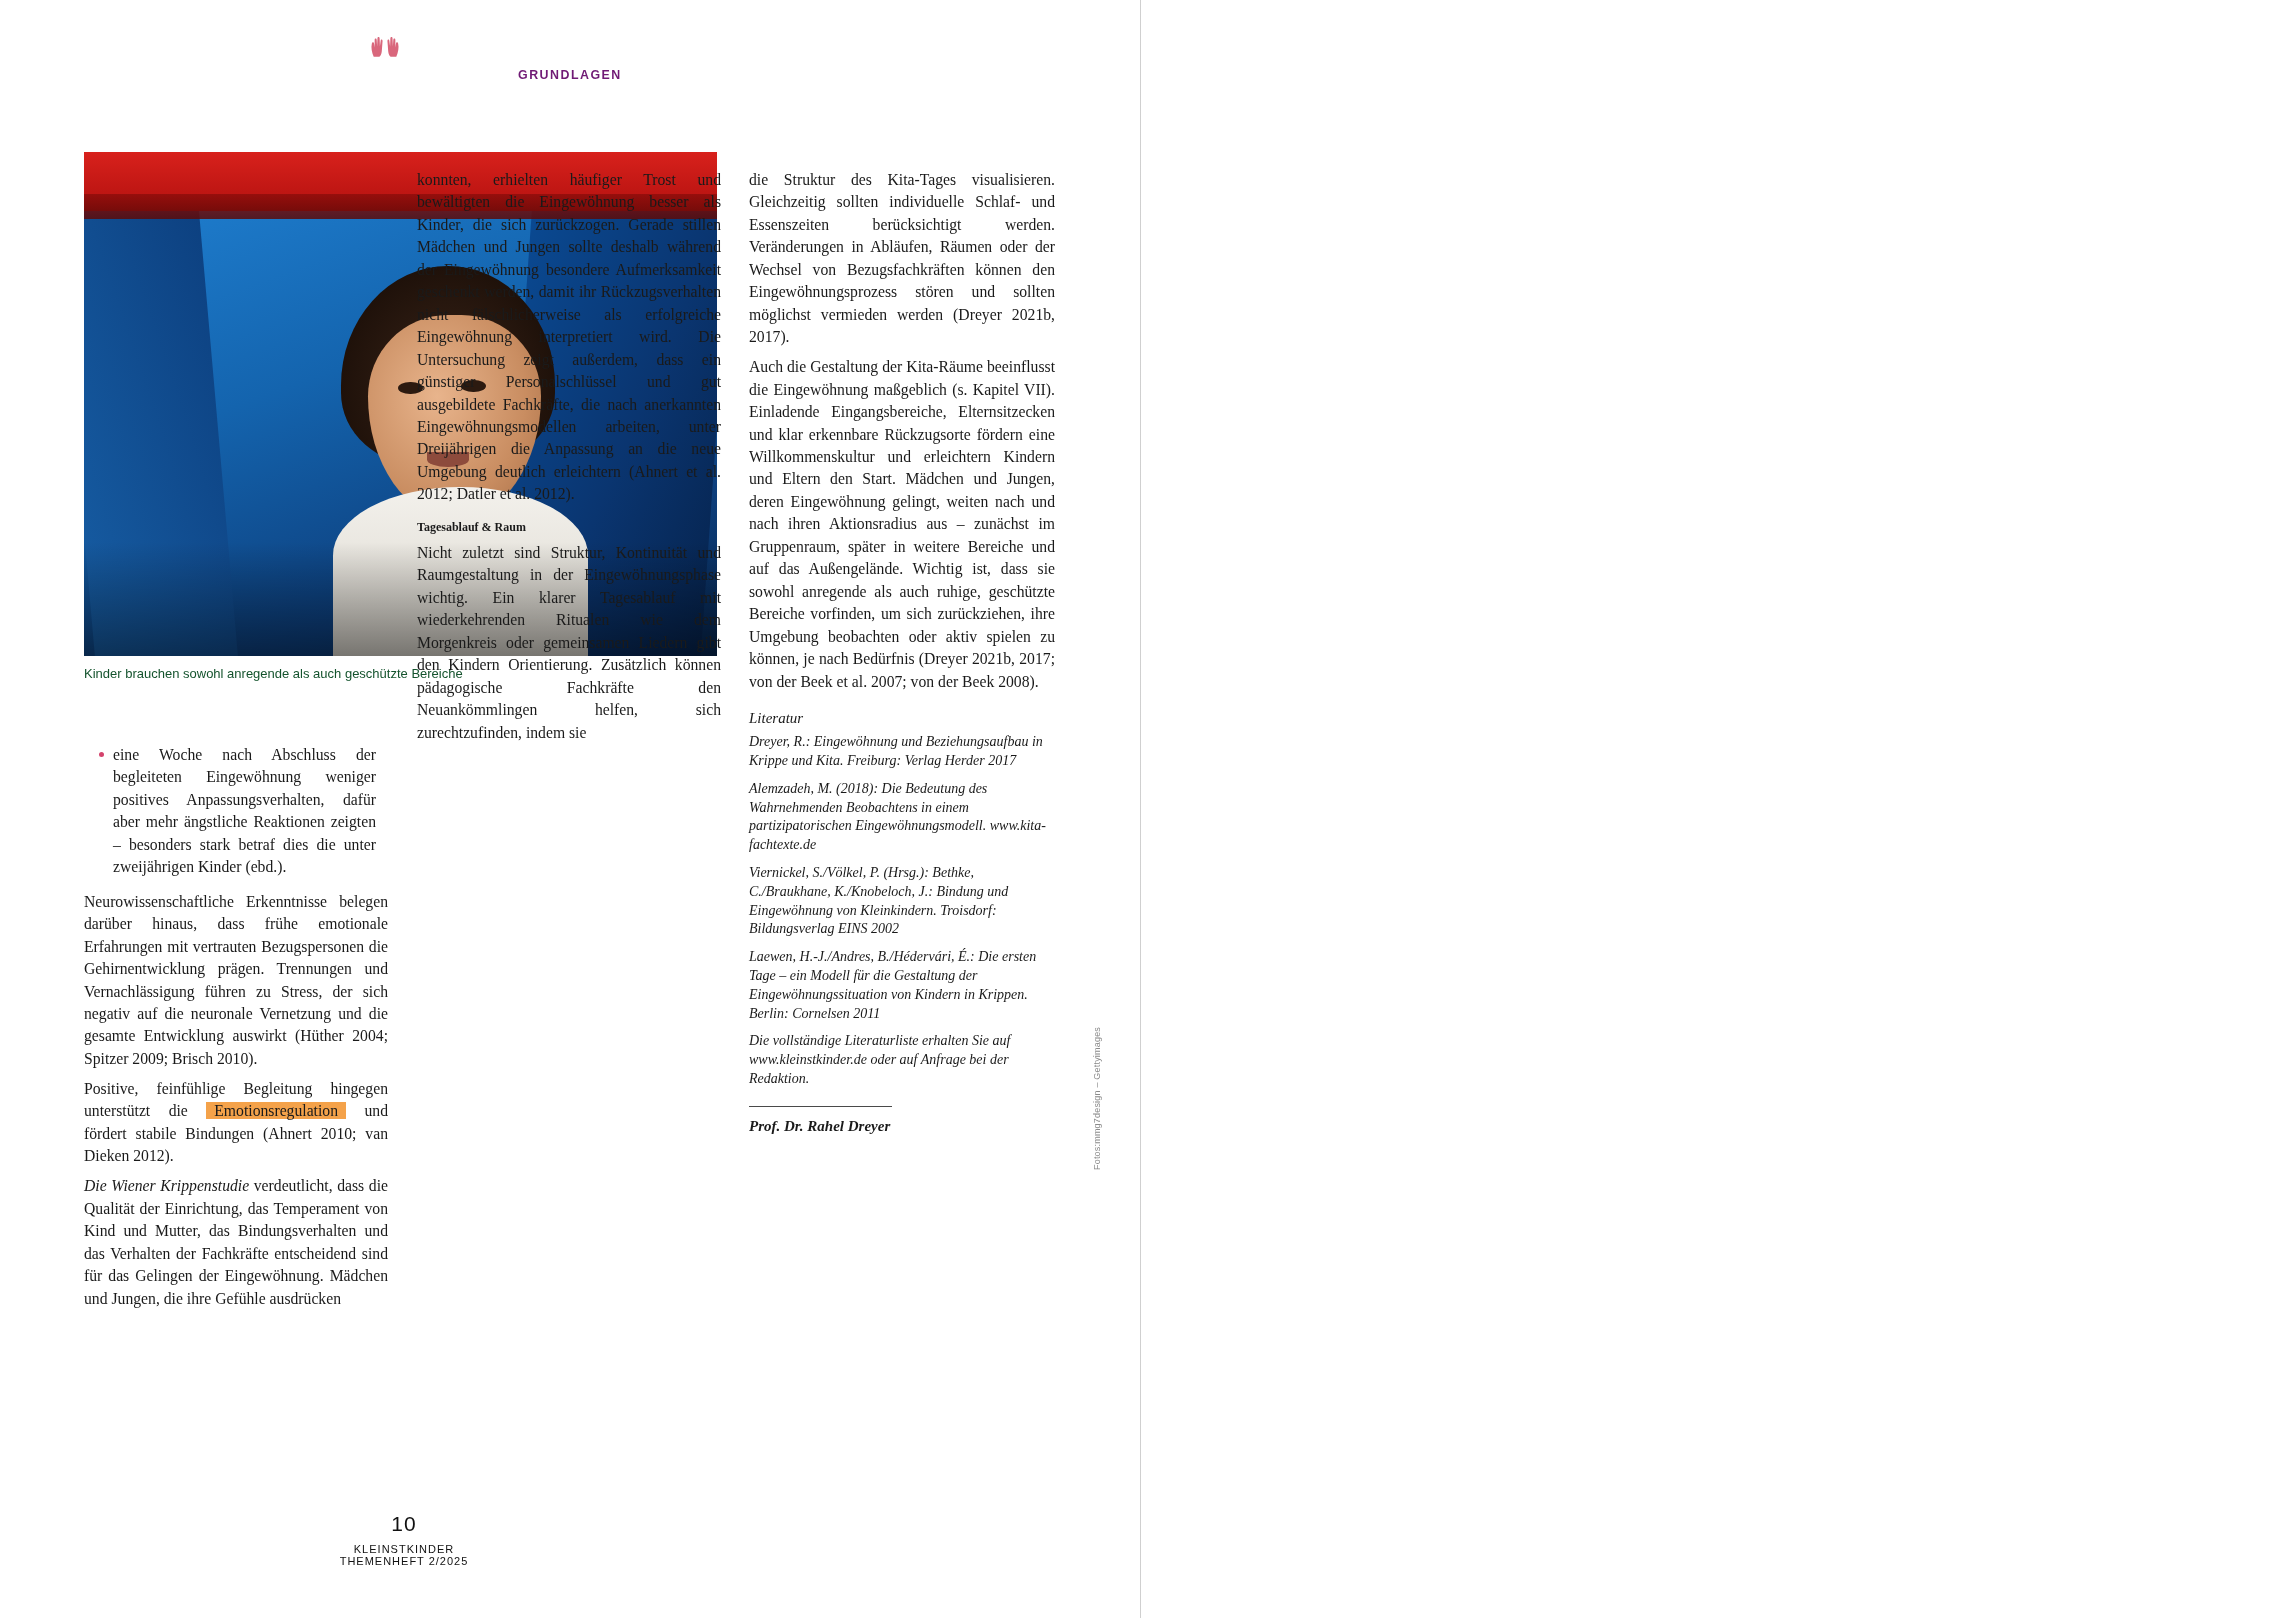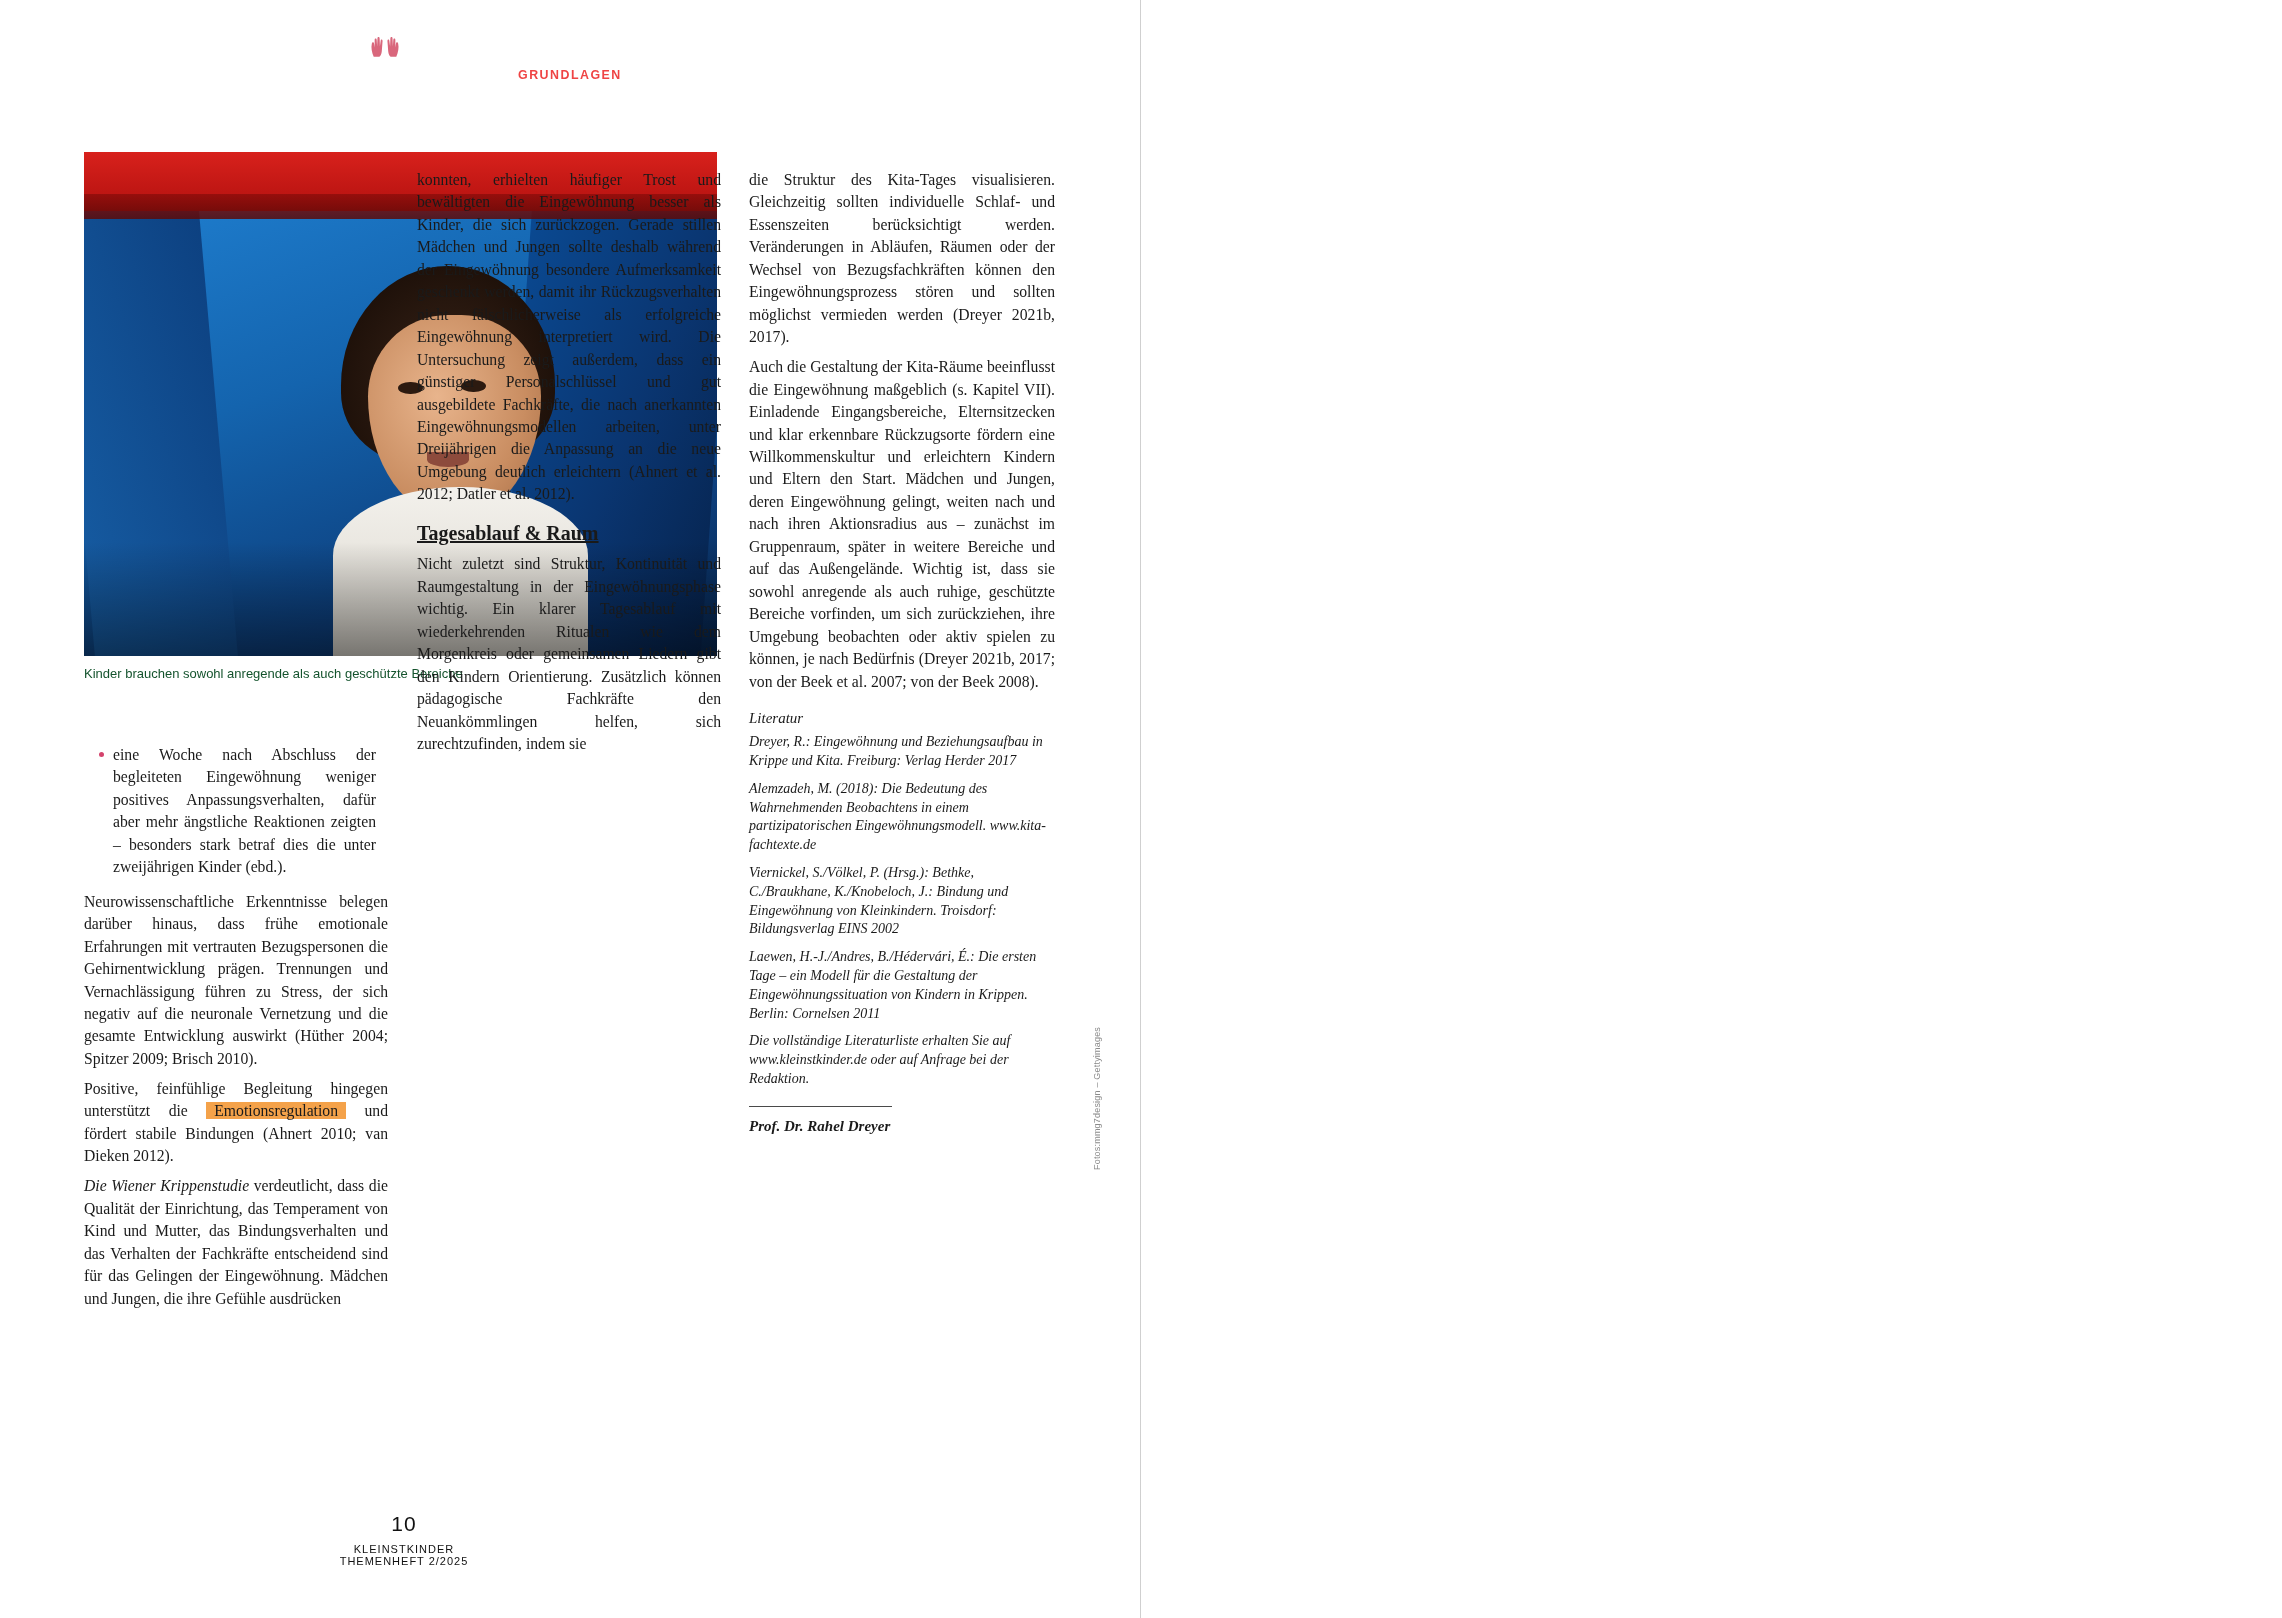--- a/index.html
+++ b/index.html
@@ -13,21 +13,21 @@
   }
   .spread { position:relative; width:2283px; height:1619px; display:flex; }
   .page { position:relative; height:1619px; }
   .page-left { width:1141px; background:#ffffff; }
   .page-right { width:1141px; background:#ffffff; }
   .gutter { position:absolute; left:1140px; top:0; width:1.9px; height:1619px;
             background:linear-gradient(to right,#e2e2e2,#bdbdbd,#f2f2f2); }
 
   
   .runhead { position:absolute; top:68px; font-family:"Liberation Sans", sans-serif;
-             font-size:12.4px; letter-spacing:1.5px; color:#ef4444; font-weight:600; }
+             font-size:12.4px; letter-spacing:1.5px; color:#701a75; font-weight:600; }
   .runhead-left { left:518px; }
   .hands { position:absolute; top:34px; width:32px; height:25px; }
   .hands svg { width:32px; height:25px; display:block; }
 
   
   .photo-wrap { position:absolute; left:84px; top:152px; width:633px; height:504px; overflow:hidden; }
   .photo { width:100%; height:100%; position:relative; background:#0c2c6b; }
   .ph-red { position:absolute; left:0; top:0; width:100%; height:59px;
             background:linear-gradient(180deg,#d8211c 0%, #b3110f 100%); }
   .ph-red:after { content:""; position:absolute; left:0; top:42px; width:100%; height:25px;
@@ -67,22 +67,22 @@
   .col p { margin:0 0 7.6px 0; }
   .col-1 { left:84px; top:732px; width:304px; }
   .col-2 { left:417px; top:169px; width:304px; }
 
   ul.bullets { margin:12px; padding:0 0 0 17px; list-style:none; }
   ul.bullets li { position:relative; margin:0 0 7.6px 0; text-align:justify; }
   ul.bullets li:before { content:""; position:absolute; left:-14.3px; top:7.6px;
             width:5.7px; height:5.7px; border-radius:50%; background:#d4436c; }
 
   .hl { background:#f4a24a; padding:0 8px; }
-  .subhead { font-family:"Liberation Serif", serif; font-weight:bold; font-size:20px;
-            margin:13.3px 0 5.7px 0;text-decoration:underline; }
+  .subhead { font-family:"Liberation Serif", serif; font-weight:bold; font-size:12px;
+            margin:13.3px 0 5.7px 0; }
   .lit-head { font-family:"Liberation Serif", serif; font-style:italic; font-size:15px;
             margin:15px 0 3.8px 0; }
   .lit { font-style:italic; font-size:14px; line-height:1.35; text-align:left; }
   .lit p { margin:0 0 8.6px 0; }
   .rule { width:143px; height:1px; background:#4a4a4a; margin:17px 0 9.5px 0; }
   .author { font-weight:bold; font-style:italic; font-size:15px; }
 
   .folio { position:absolute; font-family:"Liberation Sans", sans-serif; text-align:center; }
   .folio .num { font-size:21px; color:#111; letter-spacing:1px; }
   .folio .src { font-size:11px; letter-spacing:1px; color:#111; margin-top:6.7px; }

